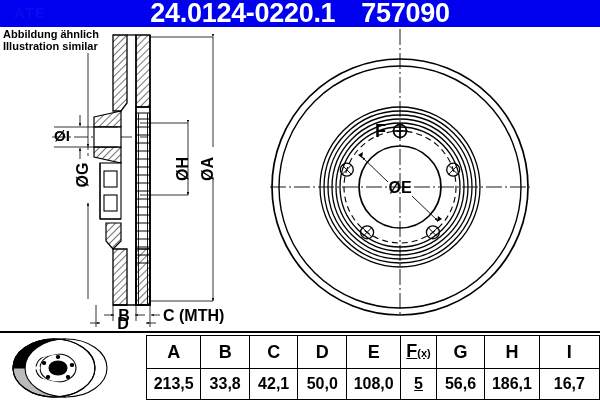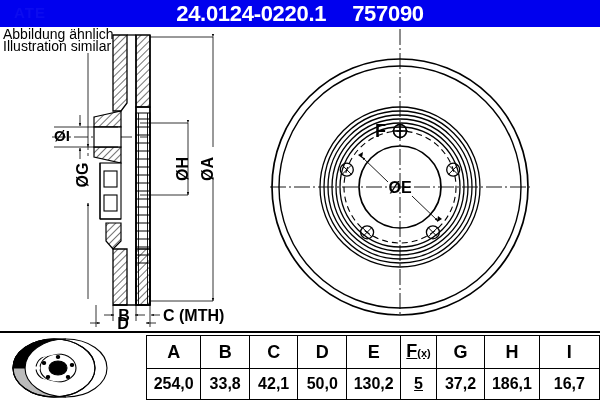--- a/index.html
+++ b/index.html
@@ -11,33 +11,33 @@
   #sheet{position:absolute;inset:0;width:600px;height:400px;}
 
   
   .hdr{
     position:absolute;left:0;top:0;width:600px;height:27px;
     background:#0000ee;
   }
   .hdr-title{
     position:absolute;left:0;top:0;width:600px;height:27px;
     display:flex;align-items:center;justify-content:center;gap:26px;
-    color:#fff;font-weight:bold;font-size:22px;letter-spacing:-0.3px;
+    color:#fff;font-weight:bold;font-size:27px;letter-spacing:-0.3px;
     line-height:1;
   }
   .hdr-logo{
     position:absolute;left:14px;top:4px;width:62px;height:19px;
     color:#1414f0;font-size:15px;font-weight:bold;letter-spacing:1px;
     opacity:.55;
   }
 
   
   .caption{
     position:absolute;left:3px;top:29px;
-    font-size:14px;font-weight:normal;line-height:11.5px;
+    font-size:11px;font-weight:bold;line-height:11.5px;
     white-space:nowrap;
   }
 
   
   #draw{position:absolute;left:0;top:27px;width:600px;height:303px;}
 
   
   .tbl{
     position:absolute;left:0;top:331px;width:600px;height:69px;
     border-top:2px solid #000;
@@ -318,27 +318,27 @@
         <td class="c-b">B</td>
         <td class="c-c">C</td>
         <td class="c-d">D</td>
         <td class="c-e">E</td>
         <td class="c-f"><span>F</span><span class="fx">(x)</span></td>
         <td class="c-g">G</td>
         <td class="c-h">H</td>
         <td class="c-i">I</td>
       </tr>
       <tr>
-        <td class="c-a">254,0</td>
+        <td class="c-a">213,5</td>
         <td class="c-b">33,8</td>
         <td class="c-c">42,1</td>
         <td class="c-d">50,0</td>
-        <td class="c-e">130,2</td>
+        <td class="c-e">108,0</td>
         <td class="c-f">5</td>
-        <td class="c-g">37,2</td>
+        <td class="c-g">56,6</td>
         <td class="c-h">186,1</td>
         <td class="c-i">16,7</td>
       </tr>
     </tbody>
       </table>
   </div>
 
 </div>
 
 </body></html>

